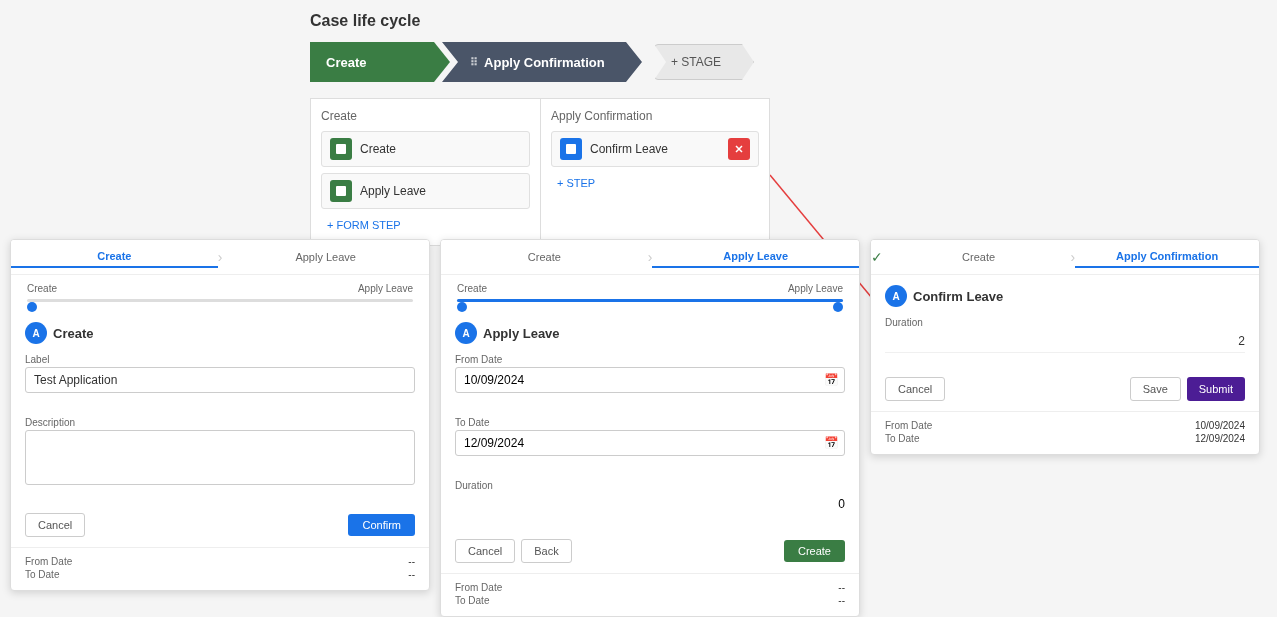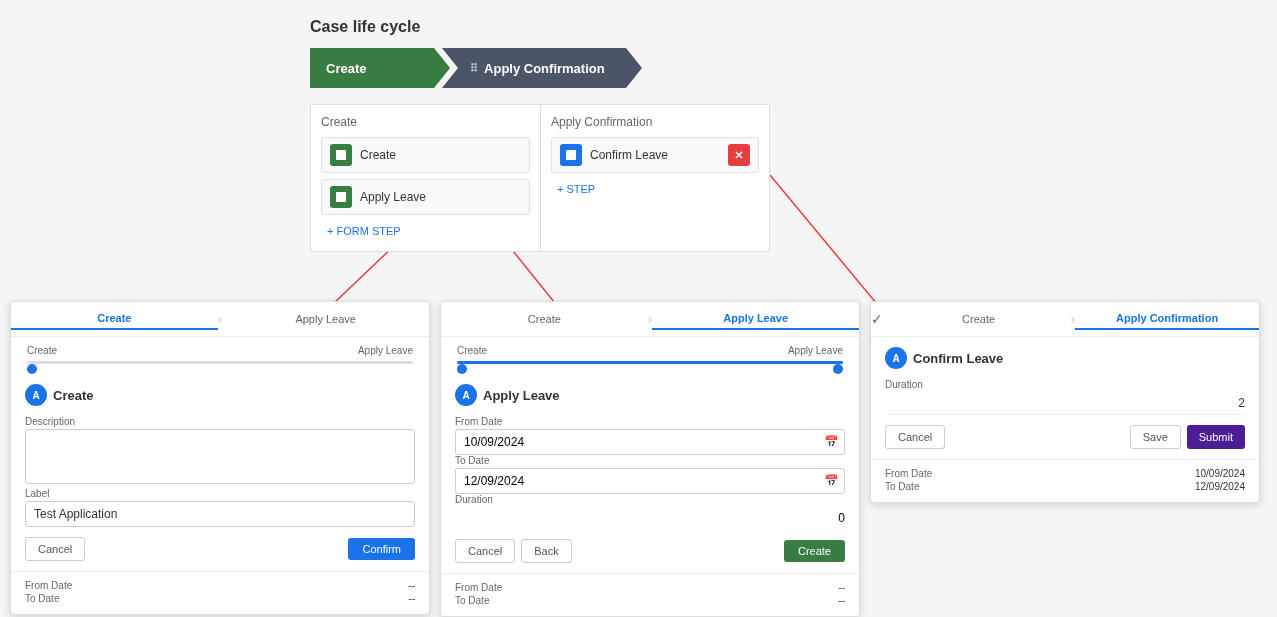--- a/index.html
+++ b/index.html
@@ -7,21 +7,21 @@
       font-family: Arial, sans-serif;
       background: #f5f5f5;
       width: 1277px;
       height: 617px;
       overflow: hidden;
       position: relative;
     }
 
     
     .main-content {
-      padding: 18px 20px;
+      padding: 12px 20px;
       position: relative;
     }
 
     .page-title {
       font-size: 16px;
       font-weight: 600;
       color: #333;
       margin-bottom: 12px;
       margin-left: 290px;
     }
@@ -311,21 +311,21 @@
       flex-shrink: 0;
     }
 
     .panel-form-title {
       font-size: 13px;
       font-weight: 600;
       color: #333;
     }
 
     .form-field {
-      margin-bottom: 0;
+      margin-bottom: 24px;
     }
 
     .field-label {
       font-size: 10px;
       color: #666;
       margin-bottom: 2px;
     }
 
     .field-input {
       width: 100%;
@@ -482,20 +482,23 @@
   <div class="page-title">Case life cycle</div>
 
   <div class="stages-row">
     <button class="stage-btn create">
       <span>Create</span>
     </button>
     <button class="stage-btn apply-conf">
       <span class="drag-icon">⠿</span>
       <span>Apply Confirmation</span>
     </button>
+    <button class="add-stage-btn">
+      <span>+ STAGE</span>
+    </button>
   </div>
 
   <div class="steps-container">
 
     <div class="stage-steps create-steps">
       <div class="stage-label">Create</div>
       <div class="step-item">
         <div class="step-icon">
           <svg viewBox="0 0 12 12">
               <rect x="1" y="1" width="10" height="10" rx="1"></rect>
@@ -560,27 +563,27 @@
       </div>
     </div>
 
     <div class="panel-body">
       <div class="panel-title-row">
         <div class="avatar-circle">A</div>
         <span class="panel-form-title">Create</span>
       </div>
 
       <div class="form-field">
+        <div class="field-label">Label</div>
+        <input class="field-input" type="text" value="Test Application" style="">
+      </div>
+
+      <div class="form-field">
         <div class="field-label">Description</div>
         <textarea class="field-textarea" style=""></textarea>
-      </div>
-
-      <div class="form-field">
-        <div class="field-label">Label</div>
-        <input class="field-input" type="text" value="Test Application" style="">
       </div>
 
       <div class="form-actions">
         <button class="btn-cancel">Cancel</button>
         <button class="btn-primary">Confirm</button>
       </div>
     </div>
 
     <div class="form-footer">
       <div class="footer-row">

